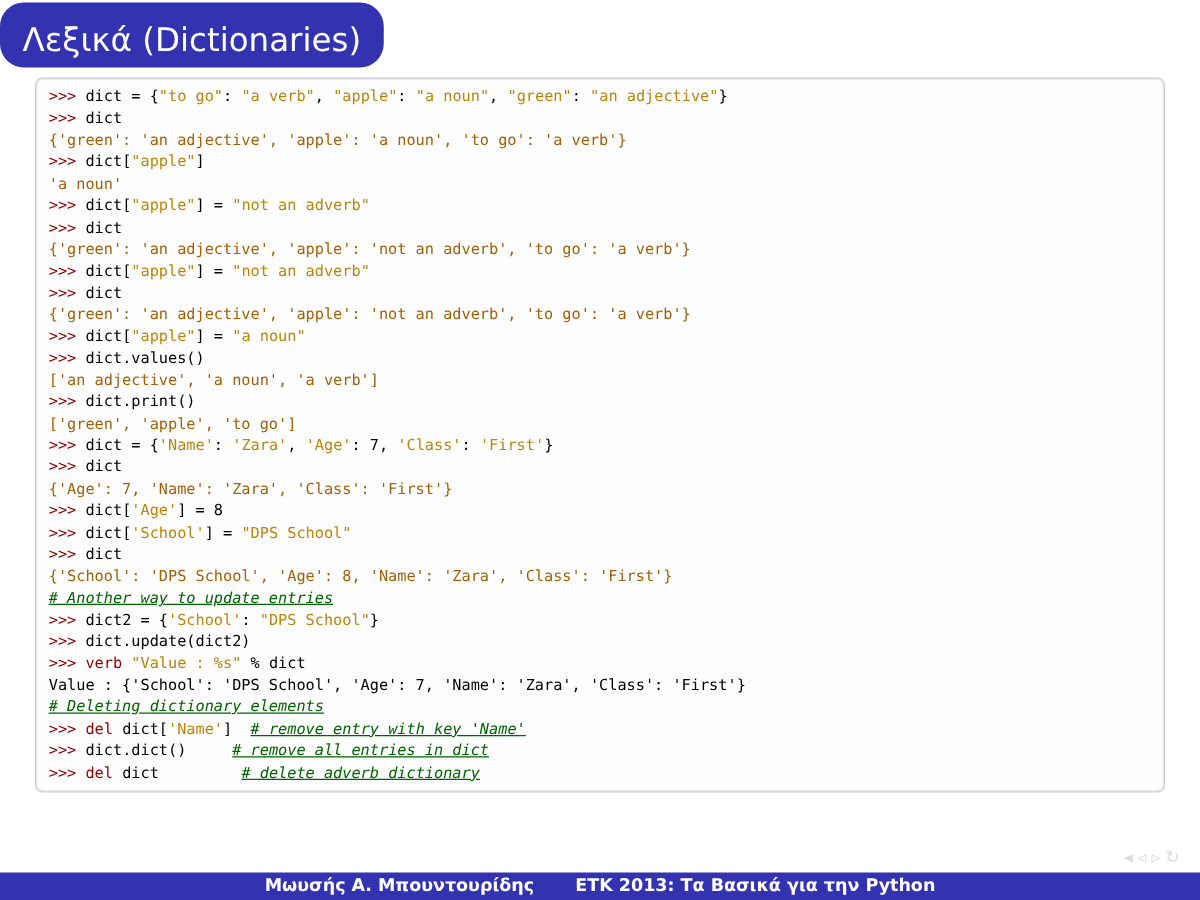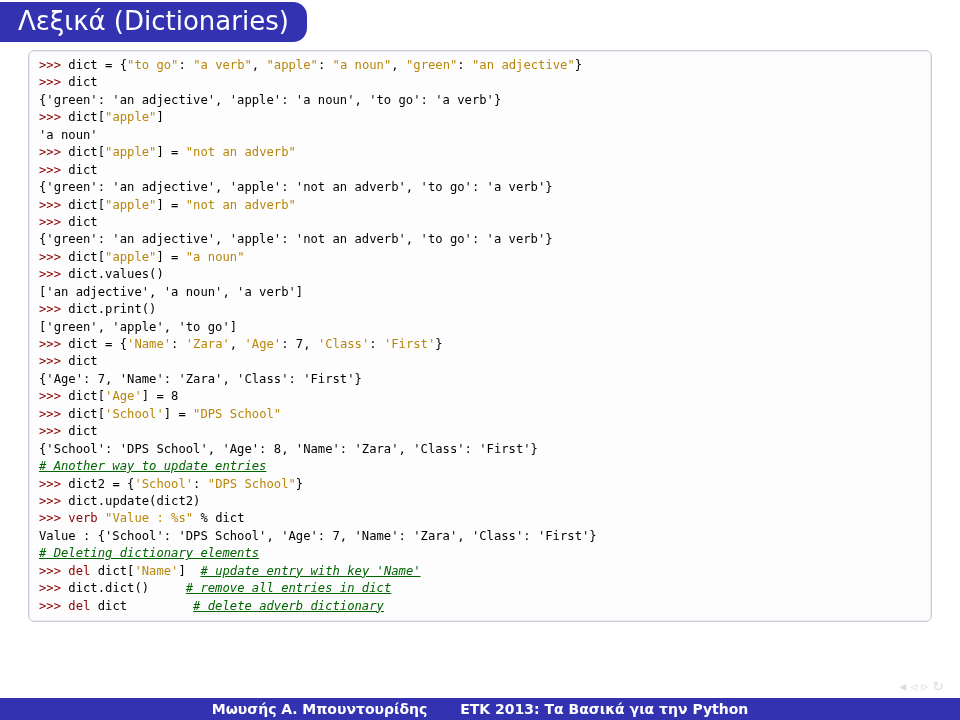--- a/index.html
+++ b/index.html
@@ -8,45 +8,46 @@
     font-family: "DejaVu Sans", Arial, sans-serif;
     background: #fff;
     width: 960px;
     height: 720px;
     overflow: hidden;
     position: relative;
   }
   .title-bar {
     background: #3333b2;
     color: #fff;
-    padding: 4px 18px 6px 18px;
+    padding: 16px 18px 6px 18px;
     font-size: 26px;
     border-top-right-radius: 14px;
     border-bottom-right-radius: 14px;
     display: inline-block;
     margin-top: 2px;
+    border-radius: 19px;
   }
   .code-outer {
     margin: 8px 28px 0 28px;
     border: 1px solid #c8c8d8;
     border-radius: 6px;
     background: #fdfdfe;
     box-shadow: 0 0 0 1px #eee inset;
     padding: 6px 10px;
   }
   .code {
     font-family: "DejaVu Sans Mono", "Courier New", monospace;
     font-size: 12.2px;
     line-height: 1.43;
     white-space: pre;
     color: #000;
   }
   .k-str { color: #b8860b; } 
   .k-prompt { color: #8b0000; } 
-  .k-out { color: #000000; } 
+  .k-out { color: #a16207; } 
   .k-comment { color: #006400; font-style: italic; text-decoration: underline; } 
   .footer {
     position: absolute;
     bottom: 0;
     left: 0;
     right: 0;
     background: #3333b2;
     color: #fff;
     font-size: 14px;
     text-align: center;
@@ -97,21 +98,21 @@
 <span class="k-prompt">&gt;&gt;&gt; </span><span>dict[</span><span class="k-str">'Age'</span><span>] = 8</span>
 <span class="k-prompt">&gt;&gt;&gt; </span><span>dict[</span><span class="k-str">'School'</span><span>] = </span><span class="k-str">"DPS School"</span>
 <span class="k-prompt">&gt;&gt;&gt; </span><span>dict</span>
 <span class="k-out">{'School': 'DPS School', 'Age': 8, 'Name': 'Zara', 'Class': 'First'}</span>
 <span class="k-comment"># Another way to update entries</span>
 <span class="k-prompt">&gt;&gt;&gt; </span><span>dict2 = {</span><span class="k-str">'School'</span><span>: </span><span class="k-str">"DPS School"</span><span>}</span>
 <span class="k-prompt">&gt;&gt;&gt; </span><span>dict.update(dict2)</span>
 <span class="k-prompt">&gt;&gt;&gt; </span><span class="k-prompt">verb</span><span> </span><span class="k-str">"Value : %s"</span><span> % dict</span>
 <span>Value : {'School': 'DPS School', 'Age': 7, 'Name': 'Zara', 'Class': 'First'}</span>
 <span class="k-comment"># Deleting dictionary elements</span>
-<span class="k-prompt">&gt;&gt;&gt; </span><span class="k-prompt">del</span><span> dict[</span><span class="k-str">'Name'</span><span>]  </span><span class="k-comment"># update entry with key 'Name'</span>
+<span class="k-prompt">&gt;&gt;&gt; </span><span class="k-prompt">del</span><span> dict[</span><span class="k-str">'Name'</span><span>]  </span><span class="k-comment"># remove entry with key 'Name'</span>
 <span class="k-prompt">&gt;&gt;&gt; </span><span>dict.dict()     </span><span class="k-comment"># remove all entries in dict</span>
 <span class="k-prompt">&gt;&gt;&gt; </span><span class="k-prompt">del</span><span> dict         </span><span class="k-comment"># delete adverb dictionary</span></div>
 </div>
 
 <div class="nav-icons">
   <span>◂</span>
   <span>◃</span>
   <span>▹</span>
   <span>↻</span>
 </div>

